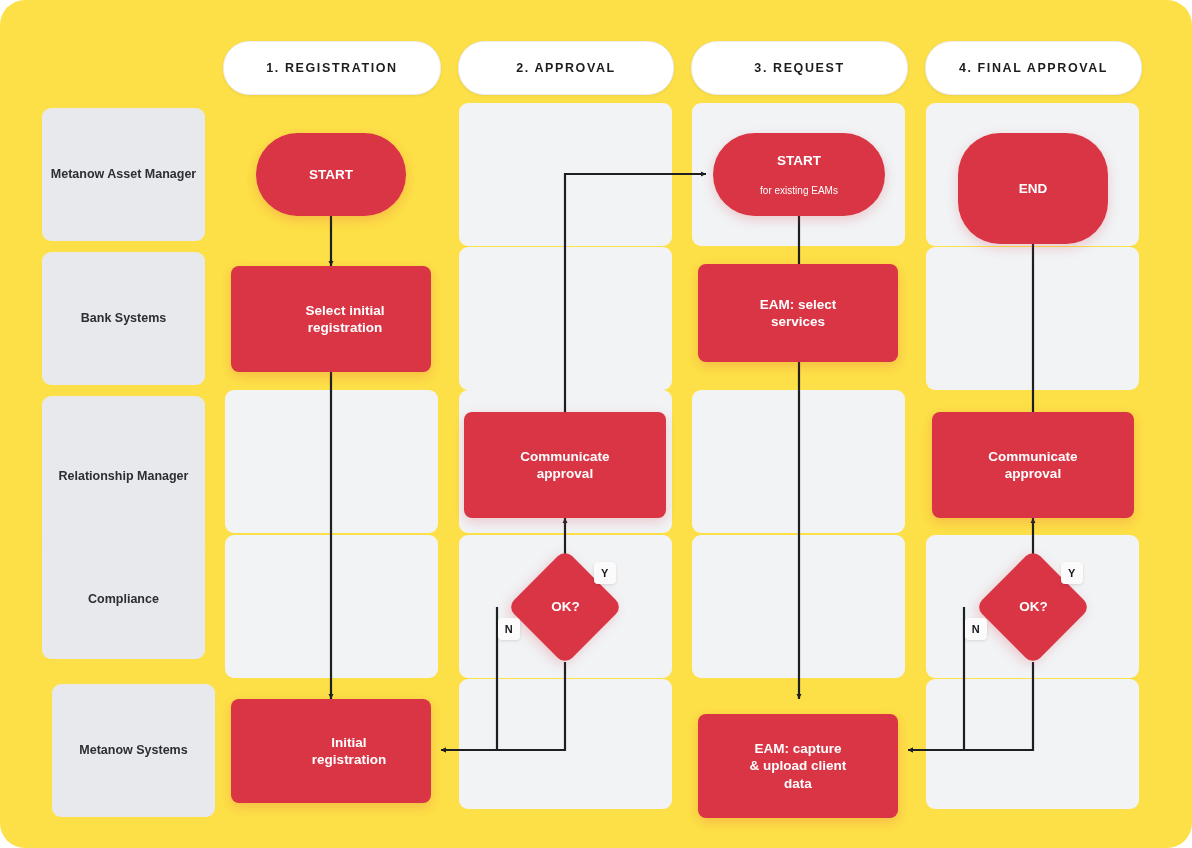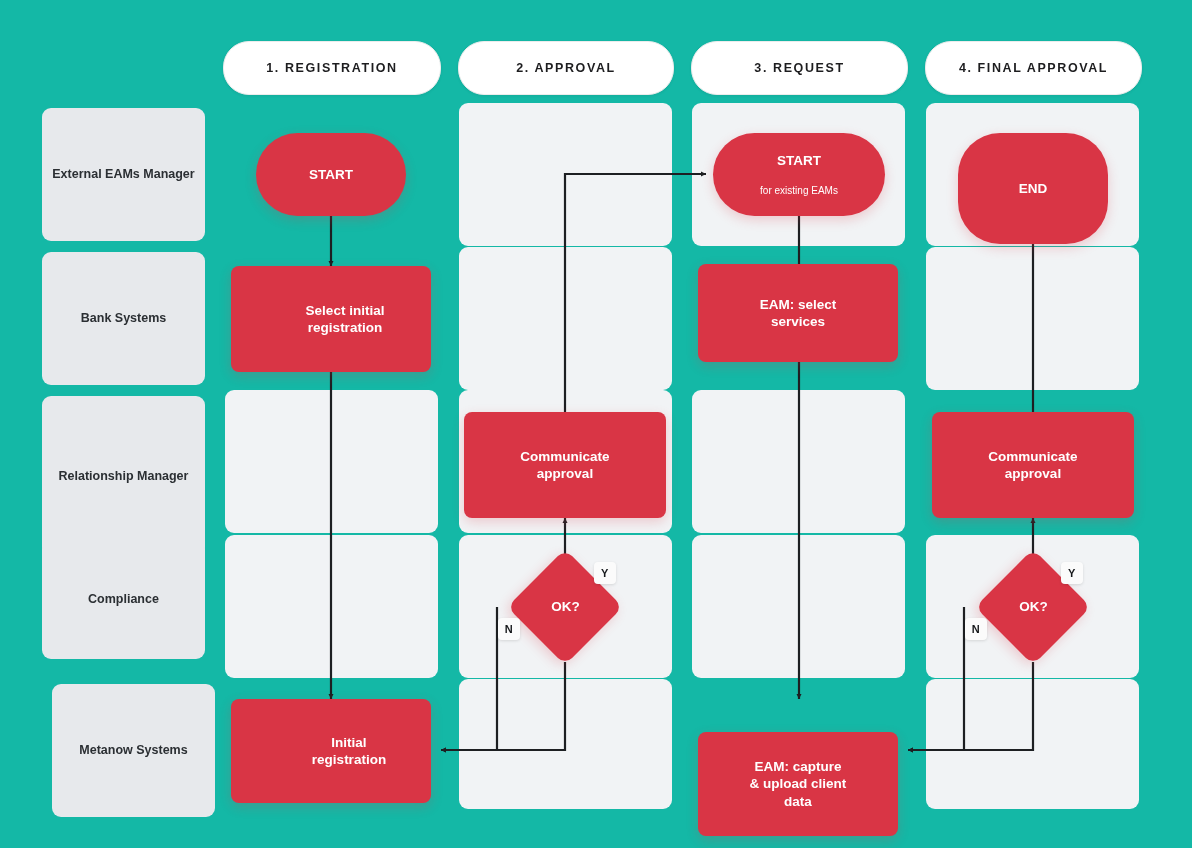--- a/index.html
+++ b/index.html
@@ -9,22 +9,23 @@
   }
   body {
     font-family: "Liberation Sans", sans-serif;
     -webkit-font-smoothing: antialiased;
   }
 
   #canvas {
     position: relative;
     width: 1192px;
     height: 848px;
-    background: #14b8a6;
+    background: #fde047;
     overflow: hidden;
+    border-radius: 25px;
   }
 
   
   .phase-pill {
     position: absolute;
     height: 52px;
     background: #ffffff;
     border: 1px solid #ececec;
     border-radius: 26px;
     box-shadow: 0 1px 3px rgba(0,0,0,0.07);
@@ -172,21 +173,21 @@
     <span class="phase-label">2. APPROVAL</span>
   </div>
   <div class="phase-pill" style="left:691px; top:41px; width:215px;">
     <span class="phase-label">3. REQUEST</span>
   </div>
   <div class="phase-pill" style="left:925px; top:41px; width:215px;">
     <span class="phase-label">4. FINAL APPROVAL</span>
   </div>
 
   <div class="lane-label" style="top:108px; height:133px;">
-    <span class="lane-text">External EAMs Manager</span>
+    <span class="lane-text">Metanow Asset Manager</span>
   </div>
   <div class="lane-label" style="top:252px; height:133px;">
     <span class="lane-text">Bank Systems</span>
   </div>
   <div class="lane-label" style="top:396px; height:160px;">
     <span class="lane-text">Relationship Manager</span>
   </div>
   <div class="lane-label" style="top:540px; height:119px;">
     <span class="lane-text">Compliance</span>
   </div>
@@ -270,21 +271,21 @@
     </div>
   </div>
 
   <div class="node process" style="left:698px; top:264px; width:200px; height:98px;">
     <div class="node-stack">
       <span class="node-text">EAM: select</span>
       <span class="node-text">services</span>
     </div>
   </div>
 
-  <div class="node process" style="left:698px; top:732px; width:200px; height:104px;">
+  <div class="node process" style="left:698px; top:714px; width:200px; height:104px;">
     <div class="node-stack">
       <span class="node-text">EAM: capture</span>
       <span class="node-text">&amp; upload client</span>
       <span class="node-text">data</span>
     </div>
   </div>
 
   <div class="node terminator" style="left:958px; top:133px; width:150px; height:111px;">
     <span class="node-text">END</span>
   </div>

